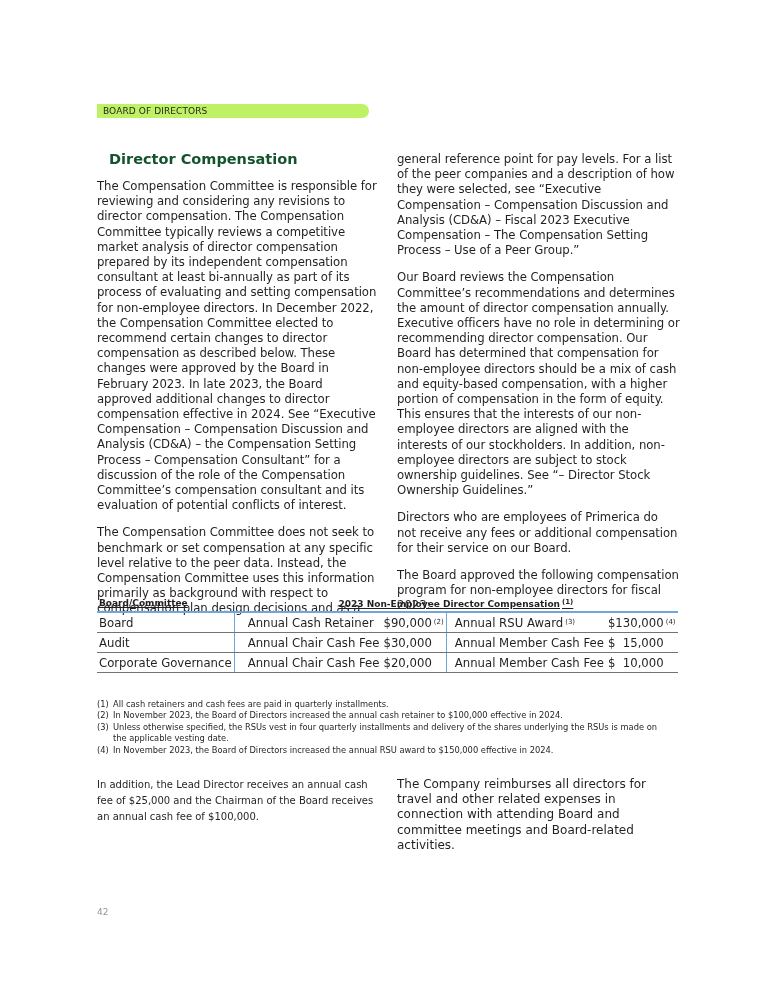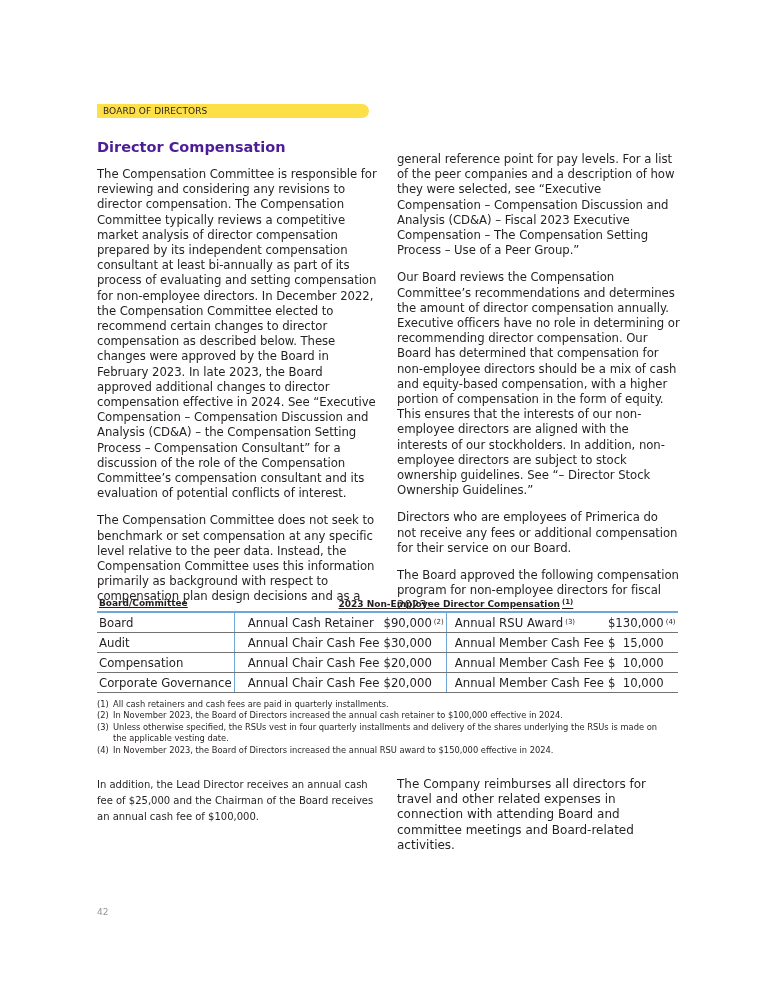--- a/index.html
+++ b/index.html
@@ -3,31 +3,31 @@
   <meta charset="utf-8">
   <style>
     html, body { margin: 0; padding: 0; background: #ffffff; }
     body {
       width: 768px; height: 993px; position: relative; overflow: hidden;
       font-family: "DejaVu Sans", "Liberation Sans", sans-serif;
       color: #231f20;
     }
     .section-tab {
       position: absolute; left: 97px; top: 104px; width: 272px; height: 14px;
-      background: #fde047; border-radius: 0 8px 8px 0;
+      background: #bef264; border-radius: 0 8px 8px 0;
       font-size: 9px; line-height: 14px; color: #231f20; padding-left: 6px;
       box-sizing: border-box; letter-spacing: 0.1px;
     }
     .col { position: absolute; width: 283px; font-size: 11.7px; line-height: 15.2px; letter-spacing: -0.05px; }
     .col-left { left: 97px; top: 139px; }
     .col-right { left: 397px; top: 140px; }
     .col p { margin: 12px 0 8px 0; }
     h2.title {
-      margin: 0; font-size: 14.5px; line-height: 16px; font-weight: bold;
-      color: #4c1d95; letter-spacing: 0;
+      margin: 12px; font-size: 14.5px; line-height: 16px; font-weight: bold;
+      color: #14532d; letter-spacing: 0;
     }
     .comp-table {
       position: absolute; left: 97px; top: 597px; width: 573px;
       border-collapse: collapse; font-size: 11.7px;
     }
     .comp-table th {
       font-size: 9px; font-weight: bold; text-align: left; padding: 0 2px 2px 2px;
       border-bottom: 2px solid #6ea7d8; height: 12px; text-decoration: underline;
     }
     .comp-table th.grp { text-align: center; }
@@ -83,27 +83,20 @@
       <td style="text-align:right"><span>$130,000</span><sup class="fn">(4)</sup></td>
     </tr>
     <tr>
       <td>Audit</td>
       <td class="vdiv">Annual Chair Cash Fee</td>
       <td>$30,000</td>
       <td class="sepv">Annual Member Cash Fee</td>
       <td style="white-space:pre">$  15,000</td>
     </tr>
     <tr>
-      <td>Compensation</td>
-      <td class="vdiv">Annual Chair Cash Fee</td>
-      <td>$20,000</td>
-      <td class="sepv">Annual Member Cash Fee</td>
-      <td style="white-space:pre">$  10,000</td>
-    </tr>
-    <tr>
       <td>Corporate Governance</td>
       <td class="vdiv">Annual Chair Cash Fee</td>
       <td>$20,000</td>
       <td class="sepv">Annual Member Cash Fee</td>
       <td style="white-space:pre">$  10,000</td>
     </tr>
   </tbody>
 </table>
 
 <div class="footnotes">

